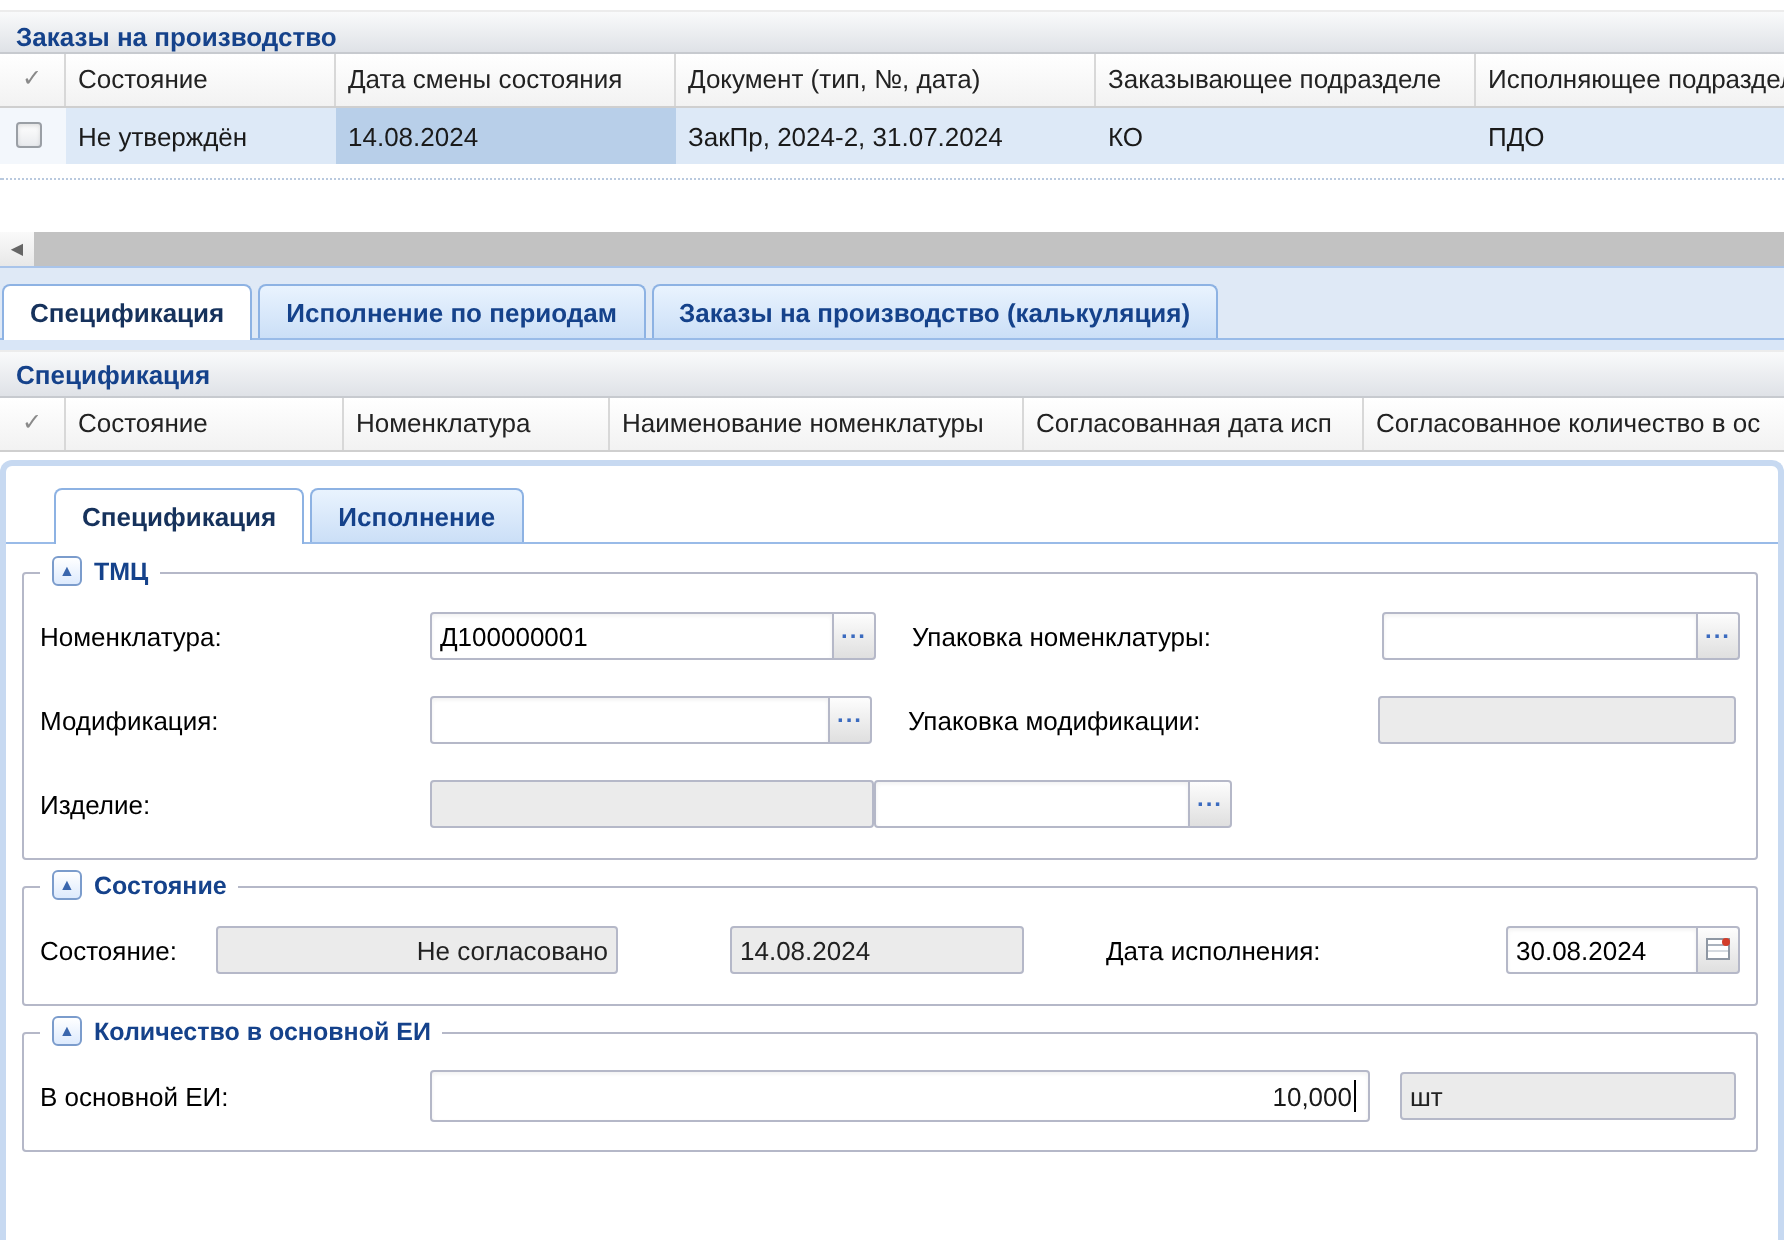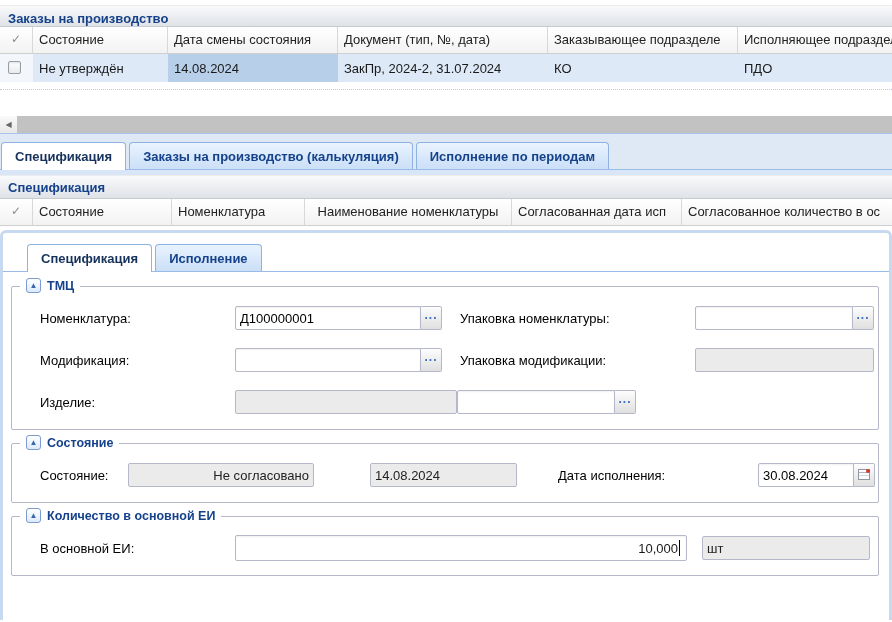--- a/index.html
+++ b/index.html
@@ -7,21 +7,21 @@
           font-family:"Liberation Sans","DejaVu Sans",sans-serif;font-size:13px;color:#1a1a1a;}
   
   .panel-hdr{height:22px;box-sizing:border-box;padding:5px 0 0 8px;font-weight:bold;color:#15428b;
              background:linear-gradient(#f9fafb,#dfe2e7);border-top:1px solid #ececec;border-bottom:1px solid #c7cacf;}
   
   .ghdr{display:flex;height:26px;background:linear-gradient(#ffffff,#f2f2f2);border-bottom:1px solid #cfcfcf;}
   .ghc{box-sizing:border-box;padding:5px 6px 0 6px;border-right:1px solid #d8d8d8;white-space:nowrap;overflow:hidden;color:#222;}
   .ghc.check{color:#8a8a8a;text-align:center;padding-left:0;padding-right:0;font-size:12px;}
   .c0{width:33px;flex:none;}
   .g1-c1{width:135px;flex:none;} .g1-c2{width:170px;flex:none;} .g1-c3{width:210px;flex:none;} .g1-c4{width:190px;flex:none;} .gflex{flex:1;border-right:none;}
-  .g2-c1{width:139px;flex:none;} .g2-c2{width:133px;flex:none;} .g2-c3{width:207px;flex:none;text-align:center;} .g2-c4{width:170px;flex:none;}
+  .g2-c1{width:139px;flex:none;} .g2-c2{width:133px;flex:none;} .g2-c3{width:207px;flex:none;} .g2-c4{width:170px;flex:none;}
   .grow{display:flex;height:28px;background:#dde9f7;}
   .grc{box-sizing:border-box;padding:7px 6px 0 6px;white-space:nowrap;overflow:hidden;}
   .grc.checkcell{background:#f3f7fc;padding:7px 0 0 8px;}
   .grc.sel{background:#b8cfe9;}
   .cbx{display:inline-block;width:13px;height:13px;box-sizing:border-box;border:1px solid #9a9fa5;border-radius:2px;
        background:linear-gradient(#fefefe,#e9ebee);box-shadow:inset 0 1px 2px rgba(0,0,0,.12);}
   
   .gap1{height:34px;position:relative;background:#fff;}
   .gap1::after{content:"";position:absolute;left:0;right:0;top:7px;border-top:1px dotted #b9c9de;}
   .hscroll{height:17px;display:flex;background:#f3f3f3;}
@@ -44,21 +44,21 @@
   .dlg-tabwrap{box-sizing:border-box;margin-top:10px;padding:0 0 0 24px;border-bottom:1px solid #99bbe8;
                display:flex;align-items:flex-end;gap:3px;background:#fff;height:29px;}
   
   .fs{position:relative;margin:14px 10px 0 8px;border:1px solid #b5b8c8;border-radius:2px;padding:2px 8px 14px 8px;}
   .fs + .fs{margin-top:13px;}
   .fs-legend{position:absolute;top:-9px;left:8px;background:#fff;padding:0 6px;display:flex;align-items:center;gap:6px;
              font-weight:bold;font-size:12.5px;color:#15428b;}
   .collapse-btn{display:inline-block;width:15px;height:15px;box-sizing:border-box;border:1px solid #7b9ccc;border-radius:3px;
                 background:linear-gradient(#ffffff,#ddeafd);color:#3a66ad;font-size:8px;line-height:13px;text-align:center;}
   .frow{display:flex;align-items:center;margin-top:16px;height:26px;}
-  .lbl{white-space:nowrap;overflow:hidden;color:#000;margin-left:20px;}
+  .lbl{white-space:nowrap;overflow:hidden;color:#000;}
   .w195{width:195px;flex:none;} .w235{width:235px;flex:none;margin-left:18px;} .w88{width:88px;flex:none;} .w180{width:180px;flex:none;margin-left:41px;}
   .txt{height:24px;box-sizing:border-box;border:1px solid #b5b8c8;border-radius:2px;padding:0 4px;font-size:13px;
        font-family:inherit;background:#fff;color:#000;box-shadow:inset 0 1px 2px rgba(0,0,0,.06);}
   .txt.dis{background:#ebebeb;box-shadow:none;color:#222;}
   .has-trigger{border-radius:2px 0 0 2px;}
   .trigger{width:21px;height:24px;flex:none;box-sizing:border-box;border:1px solid #b5b8c8;border-left:none;border-radius:0 2px 2px 0;
            background:linear-gradient(#fdfdfd,#dfdfdf);color:#3b6bbf;font-weight:bold;font-size:12px;letter-spacing:1px;
            text-align:center;line-height:17px;cursor:pointer;}
   .trigger.cal{line-height:10px;padding-top:4px;}
   .qty-box{box-sizing:border-box;width:470px;height:26px;border:1px solid #b5b8c8;border-radius:2px;background:#fff;
@@ -95,22 +95,22 @@
   <div class="gap1"></div>
 
   <div class="hscroll">
     <div class="sb-btn"><span>◀</span></div>
     <div class="sb-thumb"></div>
   </div>
   <div class="blue-line"></div>
 
   <div class="tabstrip">
     <div class="tab active">Спецификация</div>
+    <div class="tab">Исполнение по периодам</div>
     <div class="tab">Заказы на производство (калькуляция)</div>
-    <div class="tab">Исполнение по периодам</div>
   </div>
   <div class="gap-blue"></div>
 
   <div class="panel-hdr" style="height:24px;padding-top:4px;">
     <span>Спецификация</span>
   </div>
   <div class="ghdr">
     <div class="ghc check c0"><span>✓</span></div>
     <div class="ghc g2-c1">Состояние</div>
     <div class="ghc g2-c2">Номенклатура</div>

